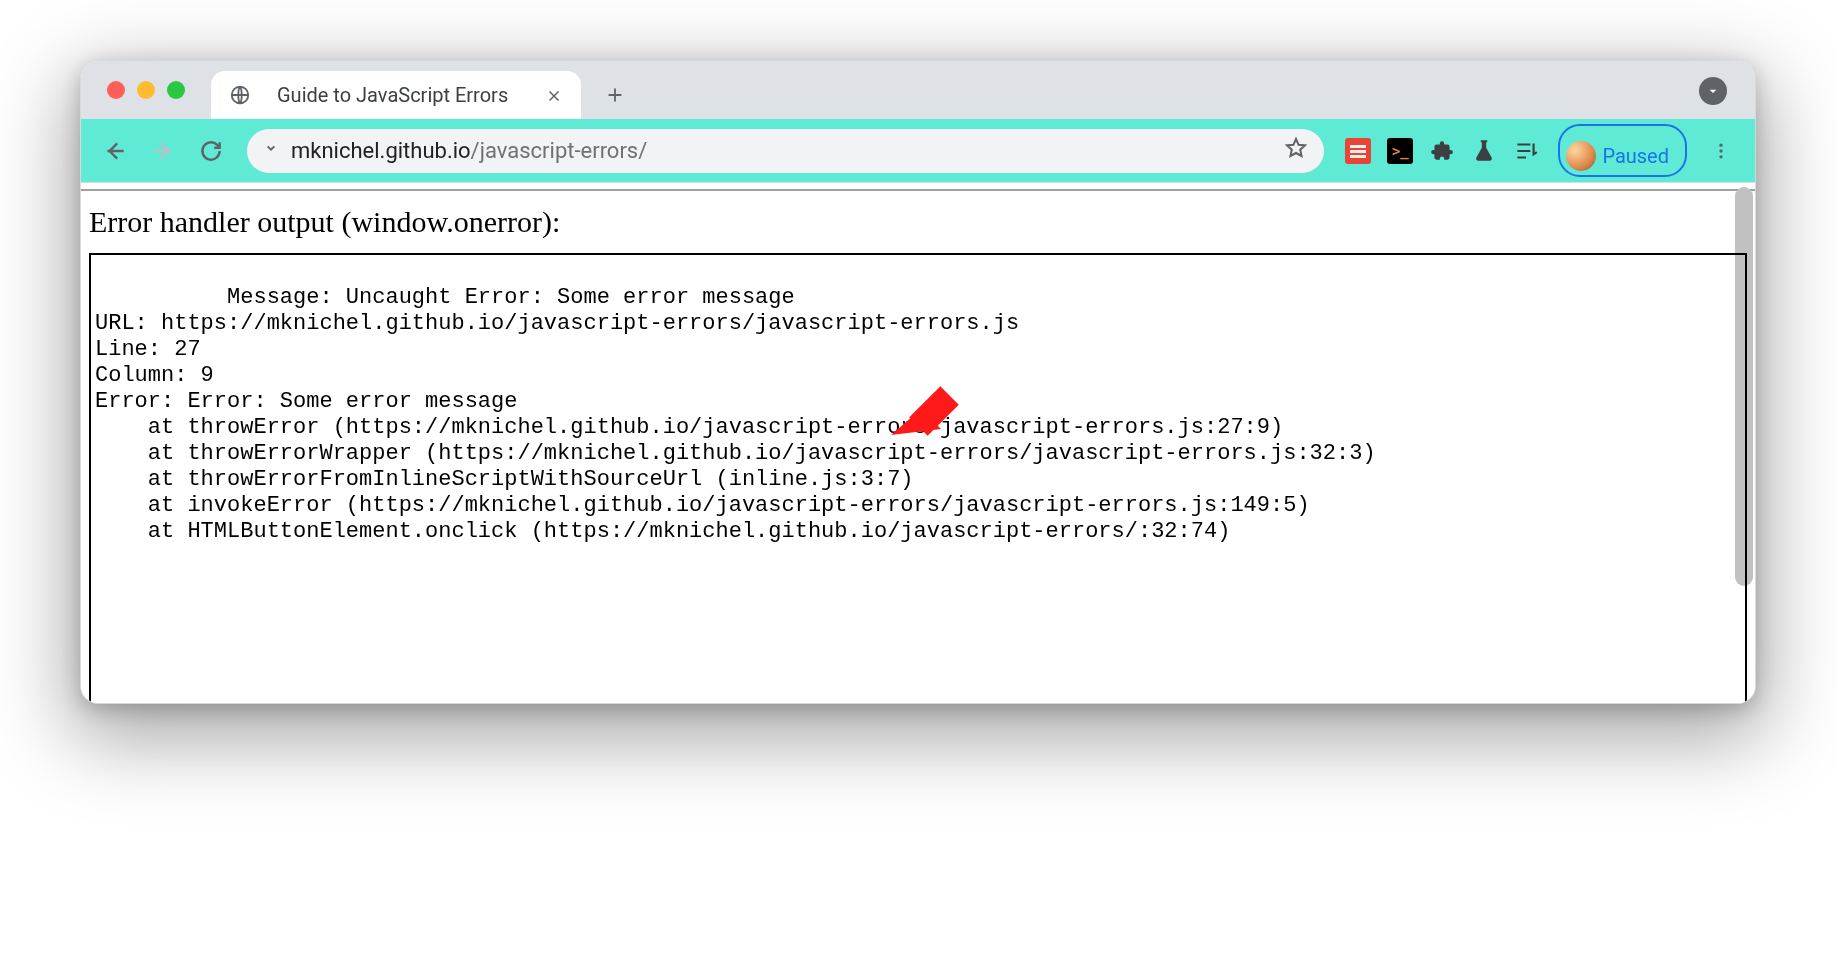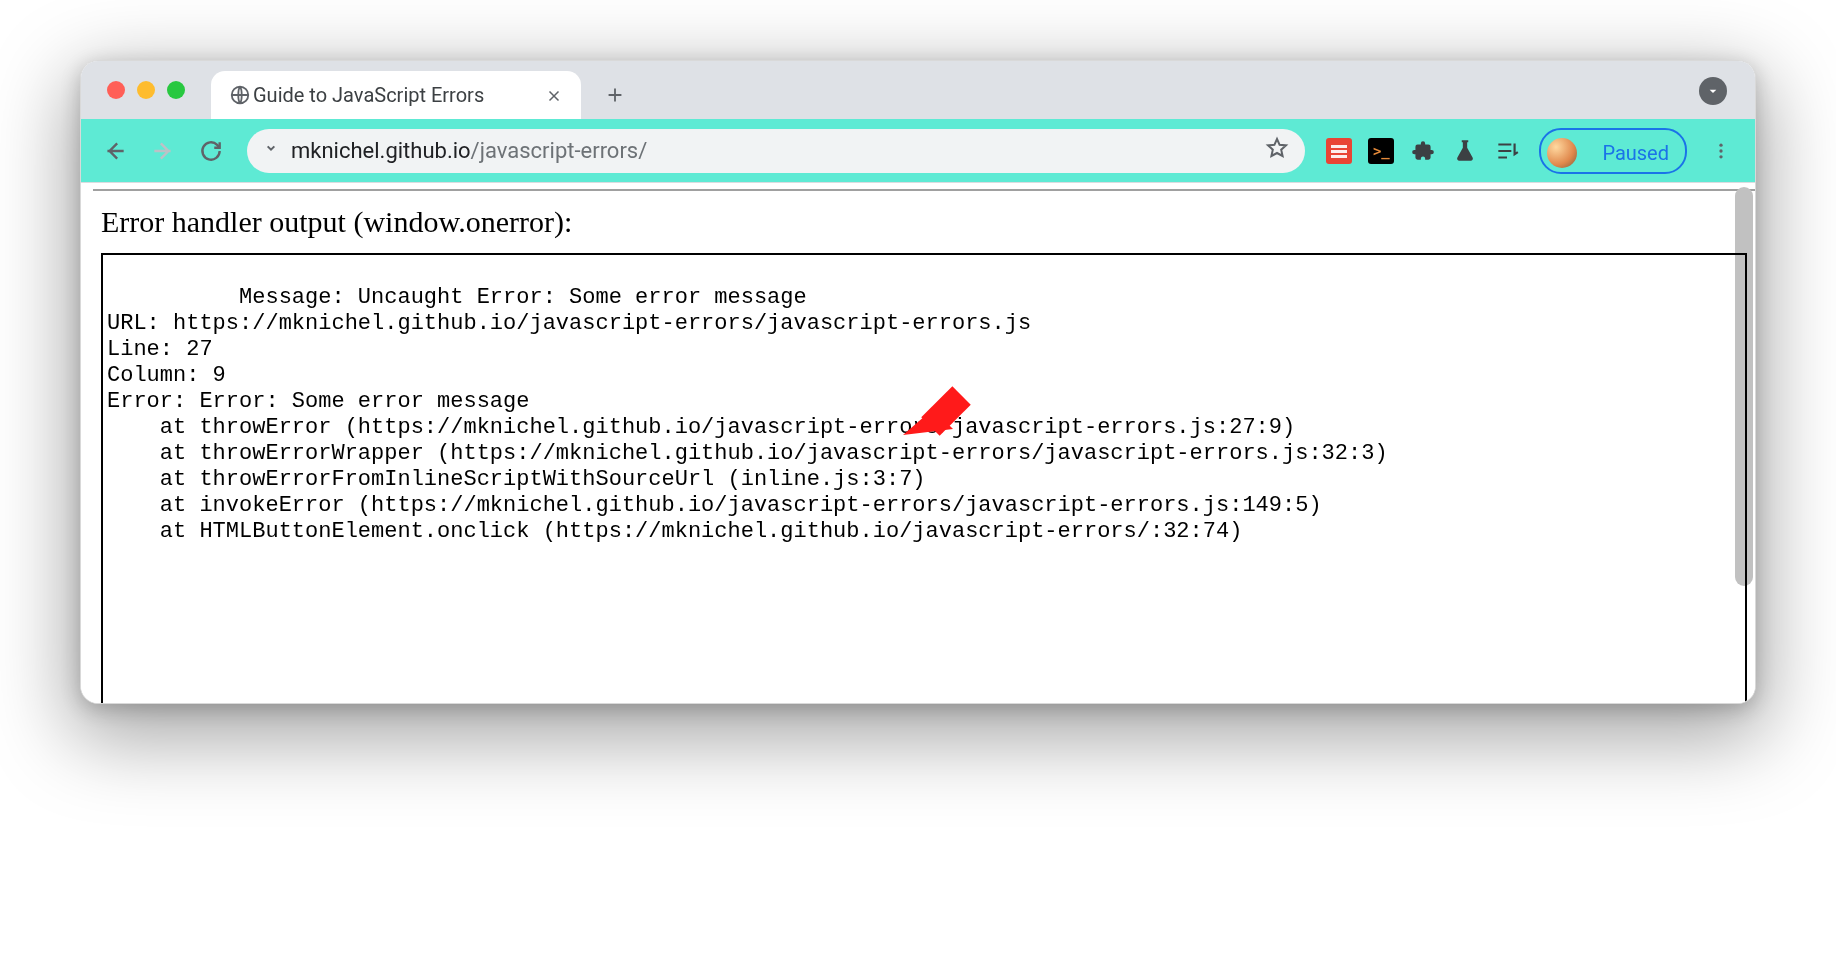--- a/index.html
+++ b/index.html
@@ -52,21 +52,21 @@
   .tl.green  { background:#28c840; }
 
   .tab {
     background: #ffffff;
     height: 48px;
     min-width: 370px;
     border-radius: 14px 14px 0 0;
     display: flex;
     align-items: center;
     padding: 0 18px;
-    gap: 2px;
+    gap: 26px;
     position: relative;
     font-size: 20px;
     color: #3c4043;
     margin-left: 6px;
   }
   .tab .favicon {
     width: 22px; height: 22px; flex: 0 0 auto;
     color:#5f6368;
   }
   .tab .title { flex: 1 1 auto; white-space: nowrap; overflow:hidden; text-overflow:ellipsis; }
@@ -128,23 +128,23 @@
   .omnibox .star { color:#5f6368; }
 
   .ext-icons { display:flex; align-items:center; gap:14px; padding:0 4px; }
   .ext-ic { width:28px; height:28px; display:flex; align-items:center; justify-content:center; }
   .ic-card { background:#e94435; border-radius:3px; width:26px; height:26px; position:relative; }
   .ic-card::after { content:""; position:absolute; left:5px; right:5px; top:7px; height:3px; background:#fff; box-shadow:0 5px 0 #fff, 0 10px 0 #fff; opacity:.9; }
   .ic-term { background:#000; border-radius:3px; width:26px; height:26px; display:flex; align-items:center; justify-content:center; color:#e58a3a; font-family:monospace; font-size:14px; font-weight:bold; }
   .ext-ic svg { width:26px; height:26px; color:#3c4043; }
 
   .profile-chip {
-    display:flex; align-items:center; gap:25px;
+    display:flex; align-items:center; gap:6px;
     border:2px solid #1a73e8; border-radius: 22px;
-    padding: 8px 16px 4px 6px;
+    padding: 15px 16px 4px 6px;
     color:#1a73e8; font-size:20px;
     margin: 0 6px;
   }
   .avatar {
     width:30px; height:30px; border-radius:50%;
     background: radial-gradient(circle at 30% 30%, #ffd9a0, #e0884c 60%, #7a5a3a);
   }
 
   
   .content {
@@ -157,21 +157,20 @@
     position:absolute; right:2px; top:4px; bottom:4px; width:18px;
     background:transparent;
   }
   .scrollbar-thumb {
     position:absolute; top:0; width:100%; height:78%;
     background:#c1c1c1; border-radius:9px;
   }
 
   .page {
     padding: 0 0 0 0;
-    margin-left: 12px;
   }
   .hr-top {
     border:0; border-top:2px solid #a0a0a0; margin: 6px 0 10px 0;
   }
   .heading {
     font-family: Georgia, 'Times New Roman', serif;
     font-size: 30px;
     color:#000;
     padding: 4px 8px 14px 8px;
   }

